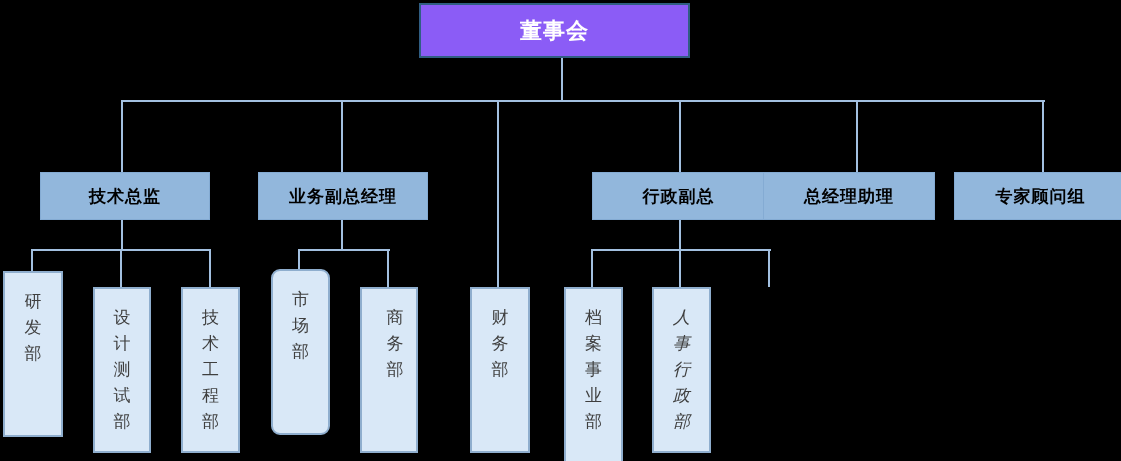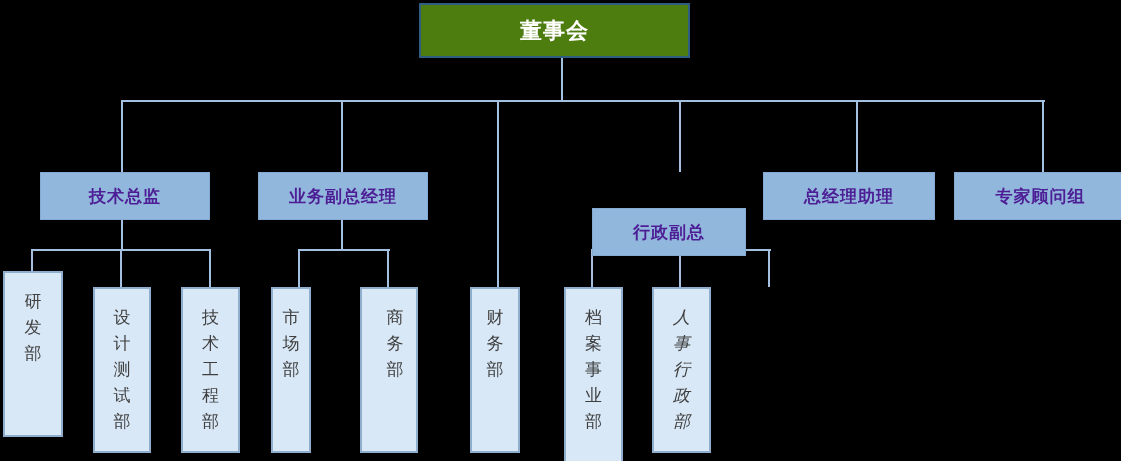--- a/index.html
+++ b/index.html
@@ -5,30 +5,30 @@
   html,body{margin:0;padding:0;background:#000;}
   .canvas{
     position:relative;
     width:1121px;height:461px;
     background:#000000;
     font-family:"DejaVu Sans",sans-serif;
     overflow:hidden;
   }
   .node{position:absolute;box-sizing:border-box;display:flex;align-items:center;justify-content:center;}
   .lvl1{
-    background:#4d7c0f;
+    background:#8b5cf6;
     border:2px solid #305E83;
     color:#FFFFFF;
     font-size:22px;font-weight:bold;
     letter-spacing:1px;
   }
   .lvl2{
     background:#92B7DC;
     border:1px solid #84ABD3;
-    color:#4c1d95;
+    color:#000000;
     font-size:17px;font-weight:bold;
     letter-spacing:1px;
   }
   .lvl3{
     background:#D9E8F7;
     border:2px solid #8FAECE;
     color:#3F3F3F;
     font-size:17px;
     align-items:flex-start;
     padding-top:15px;
@@ -77,46 +77,46 @@
   <div class="node lvl1" style="left:419px;top:3px;width:271px;height:55px;">
     <span>董事会</span>
   </div>
 
   <div class="node lvl2" style="left:40px;top:172px;width:170px;height:48px;">
     <span>技术总监</span>
   </div>
   <div class="node lvl2" style="left:258px;top:172px;width:170px;height:48px;">
     <span>业务副总经理</span>
   </div>
-  <div class="node lvl2" style="left:592px;top:172px;width:154px;height:48px;margin-top:36px;">
+  <div class="node lvl2" style="left:592px;top:172px;width:173px;height:48px;">
     <span>行政副总</span>
   </div>
   <div class="node lvl2" style="left:763px;top:172px;width:172px;height:48px;">
     <span>总经理助理</span>
   </div>
   <div class="node lvl2" style="left:954px;top:172px;width:173px;height:48px;">
     <span>专家顾问组</span>
   </div>
 
   <div class="node lvl3" style="left:3px;top:271px;width:60px;height:166px;">
     <span class="vtext">研发部</span>
   </div>
   <div class="node lvl3" style="left:93px;top:287px;width:58px;height:166px;">
     <span class="vtext">设计测试部</span>
   </div>
   <div class="node lvl3" style="left:181px;top:287px;width:59px;height:166px;">
     <span class="vtext">技术工程部</span>
   </div>
-  <div class="node lvl3" style="left:271px;top:287px;width:40px;height:166px;">
+  <div class="node lvl3" style="left:271px;top:269px;width:59px;height:166px;border-radius:9px;">
     <span class="vtext">市场部</span>
   </div>
   <div class="node lvl3" style="left:360px;top:287px;width:58px;height:166px;padding-left:12px;">
     <span class="vtext">商务部</span>
   </div>
-  <div class="node lvl3" style="left:470px;top:287px;width:50px;height:166px;">
+  <div class="node lvl3" style="left:470px;top:287px;width:60px;height:166px;">
     <span class="vtext">财务部</span>
   </div>
   <div class="node lvl3" style="left:564px;top:287px;width:59px;height:206px;">
     <span class="vtext">档案事业部</span>
   </div>
   <div class="node lvl3" style="left:652px;top:287px;width:59px;height:166px;font-style:italic;">
     <span class="vtext">人事行政部</span>
   </div>
 
 </div>

